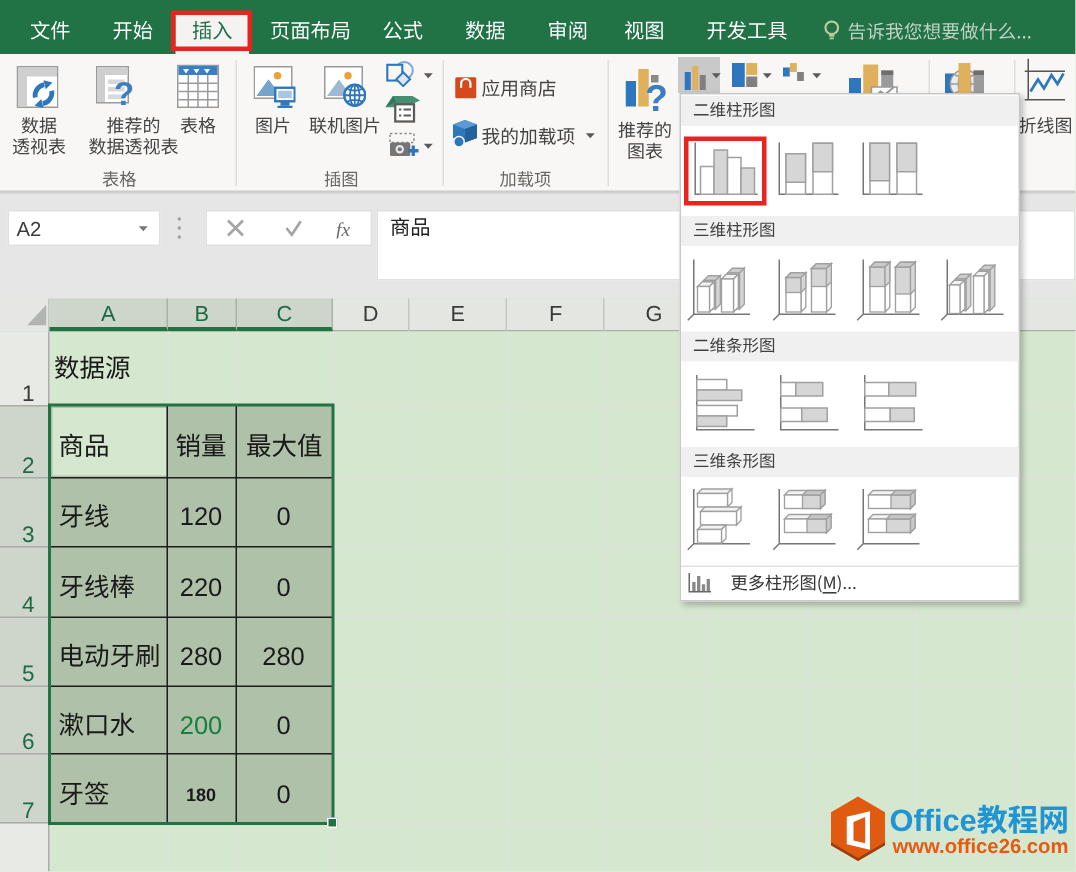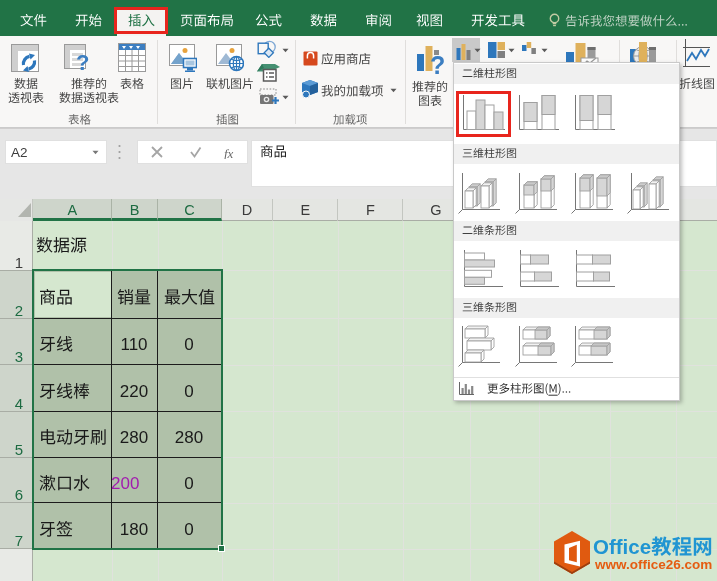--- a/index.html
+++ b/index.html
@@ -472,21 +472,21 @@
     </svg>
     <svg style="position:absolute;left:163.5px;top:289.4px;" width="52" height="23" viewBox="0 0 52 23" fill="#1a1a1a">
       <use href="#u6700" transform="translate(0.0,14.3) scale(0.01700,-0.01700)"></use>
       <use href="#u5927" transform="translate(17.0,14.3) scale(0.01700,-0.01700)"></use>
       <use href="#u503C" transform="translate(34.0,14.3) scale(0.01700,-0.01700)"></use>
     </svg>
     <svg style="position:absolute;left:39.0px;top:336.4px;" width="35" height="23" viewBox="0 0 35 23" fill="#1a1a1a">
       <use href="#u7259" transform="translate(0.0,14.3) scale(0.01700,-0.01700)"></use>
       <use href="#u7EBF" transform="translate(17.0,14.3) scale(0.01700,-0.01700)"></use>
     </svg>
-    <div class="t" style="left:111px;top:335px;width:46px;font-size:17px;color:#1a1a1a;line-height:20px;text-align:center;">110</div>
+    <div class="t" style="left:111px;top:335px;width:46px;font-size:17px;color:#1a1a1a;line-height:20px;text-align:center;">120</div>
     <div class="t" style="left:157px;top:335px;width:64px;font-size:17px;color:#1a1a1a;line-height:20px;text-align:center;">0</div>
     <svg style="position:absolute;left:39.0px;top:382.9px;" width="52" height="23" viewBox="0 0 52 23" fill="#1a1a1a">
       <use href="#u7259" transform="translate(0.0,14.3) scale(0.01700,-0.01700)"></use>
       <use href="#u7EBF" transform="translate(17.0,14.3) scale(0.01700,-0.01700)"></use>
       <use href="#u68D2" transform="translate(34.0,14.3) scale(0.01700,-0.01700)"></use>
     </svg>
     <div class="t" style="left:111px;top:381.5px;width:46px;font-size:17px;color:#1a1a1a;line-height:20px;text-align:center;">220</div>
     <div class="t" style="left:157px;top:381.5px;width:64px;font-size:17px;color:#1a1a1a;line-height:20px;text-align:center;">0</div>
     <svg style="position:absolute;left:39.0px;top:429.4px;" width="69" height="23" viewBox="0 0 69 23" fill="#1a1a1a">
       <use href="#u7535" transform="translate(0.0,14.3) scale(0.01700,-0.01700)"></use>
@@ -494,27 +494,27 @@
       <use href="#u7259" transform="translate(34.0,14.3) scale(0.01700,-0.01700)"></use>
       <use href="#u5237" transform="translate(51.0,14.3) scale(0.01700,-0.01700)"></use>
     </svg>
     <div class="t" style="left:111px;top:428px;width:46px;font-size:17px;color:#1a1a1a;line-height:20px;text-align:center;">280</div>
     <div class="t" style="left:157px;top:428px;width:64px;font-size:17px;color:#1a1a1a;line-height:20px;text-align:center;">280</div>
     <svg style="position:absolute;left:39.0px;top:475.4px;" width="52" height="23" viewBox="0 0 52 23" fill="#1a1a1a">
       <use href="#u6F31" transform="translate(0.0,14.3) scale(0.01700,-0.01700)"></use>
       <use href="#u53E3" transform="translate(17.0,14.3) scale(0.01700,-0.01700)"></use>
       <use href="#u6C34" transform="translate(34.0,14.3) scale(0.01700,-0.01700)"></use>
     </svg>
-    <div class="t" style="left:111px;top:474px;width:46px;font-size:17px;color:#a21caf;line-height:20px;">200</div>
+    <div class="t" style="left:111px;top:474px;width:46px;font-size:17px;color:#15803d;line-height:20px;text-align:center;">200</div>
     <div class="t" style="left:157px;top:474px;width:64px;font-size:17px;color:#1a1a1a;line-height:20px;text-align:center;">0</div>
     <svg style="position:absolute;left:39.0px;top:520.9px;" width="35" height="23" viewBox="0 0 35 23" fill="#1a1a1a">
       <use href="#u7259" transform="translate(0.0,14.3) scale(0.01700,-0.01700)"></use>
       <use href="#u7B7E" transform="translate(17.0,14.3) scale(0.01700,-0.01700)"></use>
     </svg>
-    <div class="t" style="left:111px;top:519.5px;width:46px;font-size:17px;color:#1a1a1a;line-height:20px;text-align:center;">180</div>
+    <div class="t" style="left:111px;top:519.5px;width:46px;font-size:12px;color:#1a1a1a;line-height:20px;text-align:center;font-weight:bold;">180</div>
     <div class="t" style="left:157px;top:519.5px;width:64px;font-size:17px;color:#1a1a1a;line-height:20px;text-align:center;">0</div>
     <svg style="position:absolute;left:550px;top:524px;" width="167" height="57" viewBox="0 0 167 57">
 <path d="M22 7 L40 17.5 L40 39.5 L22 50 L4 39.5 L4 17.5 Z" fill="#e05a10"></path>
 <path d="M22 50 L4 39.5 L4 37.5 L22 48 L40 37.5 L40 39.5 Z" fill="#9c3f0f"></path>
 <path d="M14.5 20.5 L30 16.8 L30 42.5 L14.5 38.8 Z M19 24 L19 36.3 L26.8 38.2 L26.8 20.7 Z" fill="#fff" fill-rule="evenodd"></path>
 <text x="43" y="30" font-size="20.5" font-weight="bold" fill="#2095d2" font-family="Liberation Sans">Office</text>
 <g fill="#2095d2">
         <use href="#u6559b" transform="translate(101.2,30) scale(0.02050,-0.02050)"></use>
         <use href="#u7A0Bb" transform="translate(121.7,30) scale(0.02050,-0.02050)"></use>
         <use href="#u7F51b" transform="translate(142.2,30) scale(0.02050,-0.02050)"></use>

